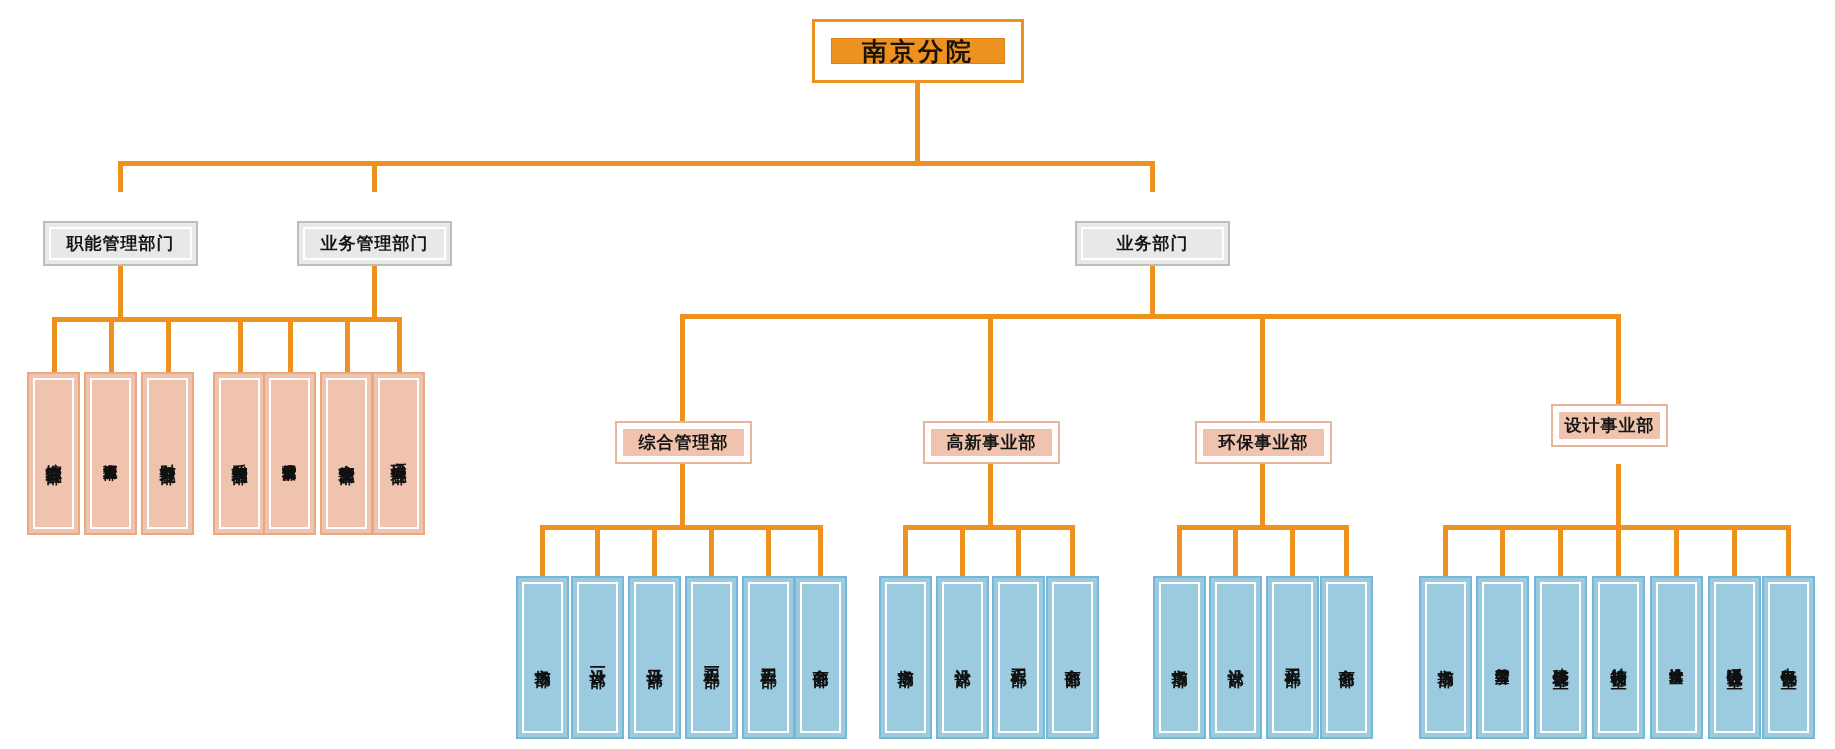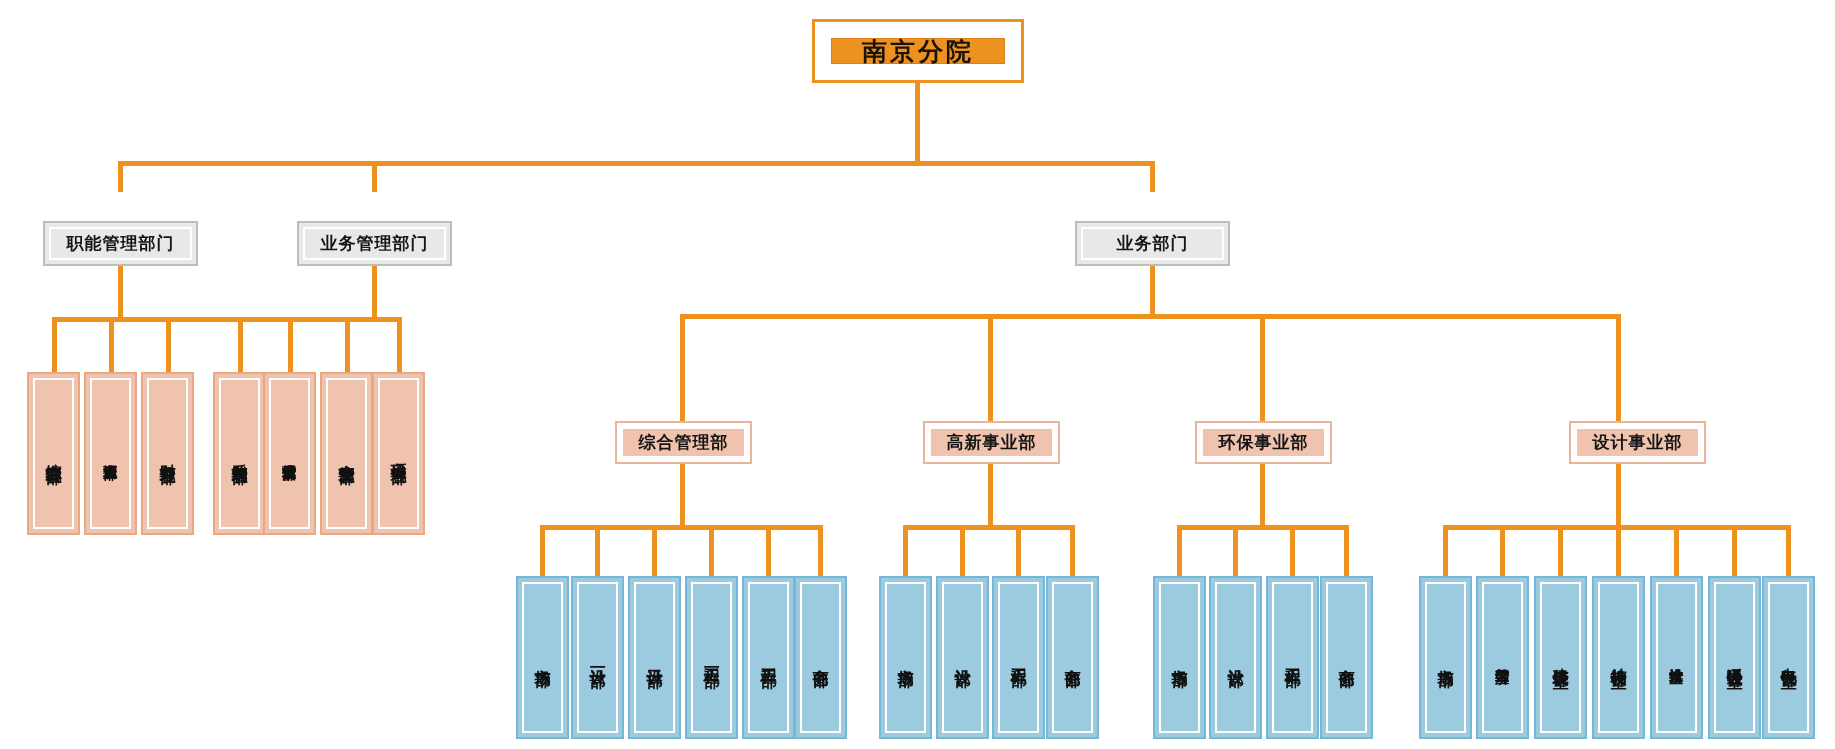--- a/index.html
+++ b/index.html
@@ -218,21 +218,21 @@
   </div>
 
   <div class="node div-h" style="left:1195px;top:421px;width:137px;height:43px;">
     <div class="inner">环保事业部</div>
   </div>
 
   <div class="node div-h" style="left:923px;top:421px;width:137px;height:43px;">
     <div class="inner">高新事业部</div>
   </div>
 
-  <div class="node div-h" style="left:1551px;top:421px;width:137px;height:43px;margin-left:18px;">
+  <div class="node div-h" style="left:1551px;top:404px;width:117px;height:43px;">
     <div class="inner">设计事业部</div>
   </div>
 
   <div class="conn v" style="left:680px;top:464px;width:5px;height:64px;"></div>
   <div class="conn h" style="left:540px;top:525px;width:283px;height:5px;"></div>
   <div class="conn v" style="left:540px;top:525px;width:5px;height:53px;"></div>
   <div class="conn v" style="left:595px;top:525px;width:5px;height:53px;"></div>
   <div class="conn v" style="left:652px;top:525px;width:5px;height:53px;"></div>
   <div class="conn v" style="left:709px;top:525px;width:5px;height:53px;"></div>
   <div class="conn v" style="left:766px;top:525px;width:5px;height:53px;"></div>

